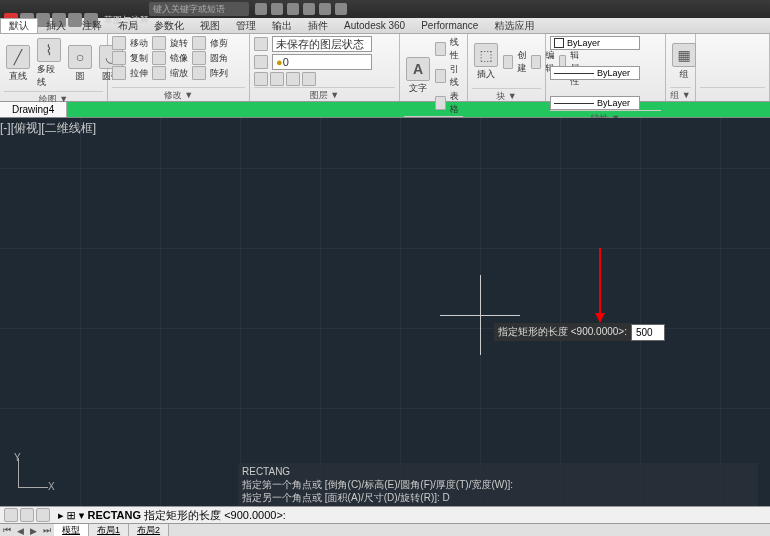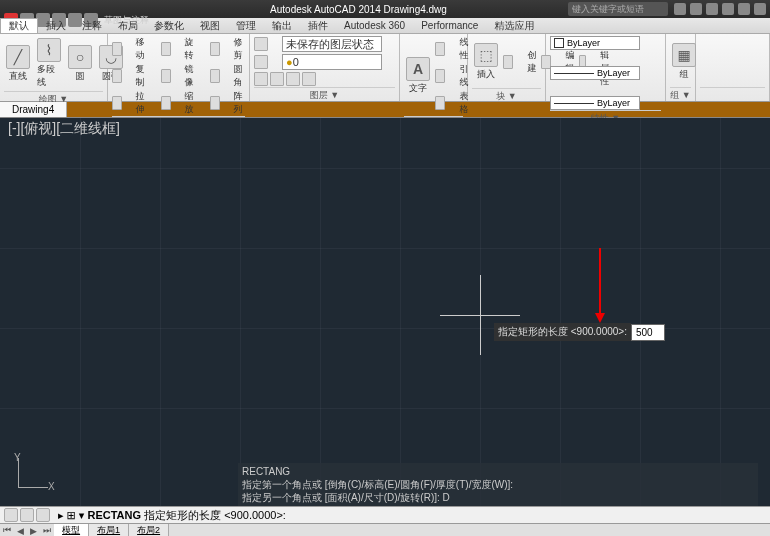--- a/index.html
+++ b/index.html
@@ -18,34 +18,34 @@
 .menubar .tab { padding: 0 8px; height: 100%; display: flex; align-items: center; cursor: pointer; }
 .menubar .tab.active { background: #fff; border: 1px solid #aaa; border-bottom: none; }
 
 .ribbon { height: 68px; background: linear-gradient(#f8f8f8, #e8e8e8); display: flex; border-bottom: 1px solid #999; }
 .panel { border-right: 1px solid #bbb; display: flex; flex-direction: column; padding: 2px 4px; }
 .panel-title { height: 12px; text-align: center; font-size: 9px; color: #555; border-top: 1px solid #ccc; padding-top: 1px; }
 .panel-body { flex: 1; display: flex; align-items: center; gap: 3px; }
 .tool-btn { display: flex; flex-direction: column; align-items: center; gap: 1px; cursor: pointer; padding: 2px; }
 .tool-btn .icon { width: 24px; height: 24px; background: #ddd; border: 1px solid #aaa; border-radius: 2px; display: flex; align-items: center; justify-content: center; font-size: 14px; color: #555; }
 .tool-btn .lbl { font-size: 9px; color: #333; }
-.tool-row { display: flex; align-items: center; gap: 14px; font-size: 9px; color: #333; }
+.tool-row { display: flex; align-items: center; gap: 4px; font-size: 9px; color: #333; }
 .tool-row .icon-sm { width: 14px; height: 14px; background: #ddd; border: 1px solid #aaa; border-radius: 1px; display: inline-block; }
 .layer-combo { width: 100px; height: 16px; background: #fff; border: 1px solid #999; font-size: 11px; padding: 0 3px; display: flex; align-items: center; }
 .prop-combo { width: 90px; height: 14px; background: #fff; border: 1px solid #999; font-size: 9px; padding: 0 3px; display: flex; align-items: center; gap: 3px; }
 .color-swatch { width: 10px; height: 10px; background: #fff; border: 1px solid #333; }
 .line-sample { width: 40px; height: 1px; background: #333; }
 
-.doc-tabs { height: 16px; background: #a16207; display: flex; align-items: center; border-bottom: 1px solid #888; font-size: 10px; }
+.doc-tabs { height: 16px; background: #22c55e; display: flex; align-items: center; border-bottom: 1px solid #888; font-size: 10px; }
 .doc-tab { padding: 0 12px; height: 100%; display: flex; align-items: center; background: #f8f8f8; border-right: 1px solid #aaa; }
 
 .canvas-area { position: relative; width: 770px; height: 388px; background: #1f2933; overflow: hidden; }
 .grid-line-v { position: absolute; top: 0; bottom: 0; width: 1px; background: rgba(100,110,120,0.15); }
 .grid-line-h { position: absolute; left: 0; right: 0; height: 1px; background: rgba(100,110,120,0.15); }
-.view-label { position: absolute; top: 2px; left: 8px; font-size: 14px; color: #ccc; }
+.view-label { position: absolute; top: 2px; left: 0; font-size: 12px; color: #ccc; }
 .ucs { position: absolute; left: 12px; bottom: 12px; width: 40px; height: 40px; }
 .ucs .y-axis { position: absolute; left: 6px; bottom: 6px; width: 1px; height: 30px; background: #aaa; }
 .ucs .x-axis { position: absolute; left: 6px; bottom: 6px; width: 30px; height: 1px; background: #aaa; }
 .ucs .y-lbl { position: absolute; left: 2px; top: -2px; font-size: 10px; color: #aaa; }
 .ucs .x-lbl { position: absolute; left: 36px; bottom: 2px; font-size: 10px; color: #aaa; }
 
 .crosshair-h { position: absolute; height: 1px; width: 80px; background: #ccc; left: 440px; top: 197px; }
 .crosshair-v { position: absolute; width: 1px; height: 80px; background: #ccc; left: 480px; top: 157px; }
 
 .dyn-input { position: absolute; left: 494px; top: 205px; display: flex; align-items: center; }
@@ -74,21 +74,20 @@
 <div class="titlebar">
   <div class="qat">
     <span class="qat-icon red"></span>
     <span class="qat-icon"></span>
     <span class="qat-icon"></span>
     <span class="qat-icon"></span>
     <span class="qat-icon"></span>
     <span class="qat-icon"></span>
     <span style="color:#ccc;font-size:9px;margin-left:4px">草图与注释</span>
   </div>
-  <div class="title-text">Autodesk AutoCAD 2014  Drawing4.dwg</div>
   <div class="search-box">键入关键字或短语</div>
   <div class="sys-icons">
     <span class="sys-icon"></span>
     <span class="sys-icon"></span>
     <span class="sys-icon"></span>
     <span class="sys-icon"></span>
     <span class="sys-icon"></span>
     <span class="sys-icon"></span>
   </div>
 </div>

